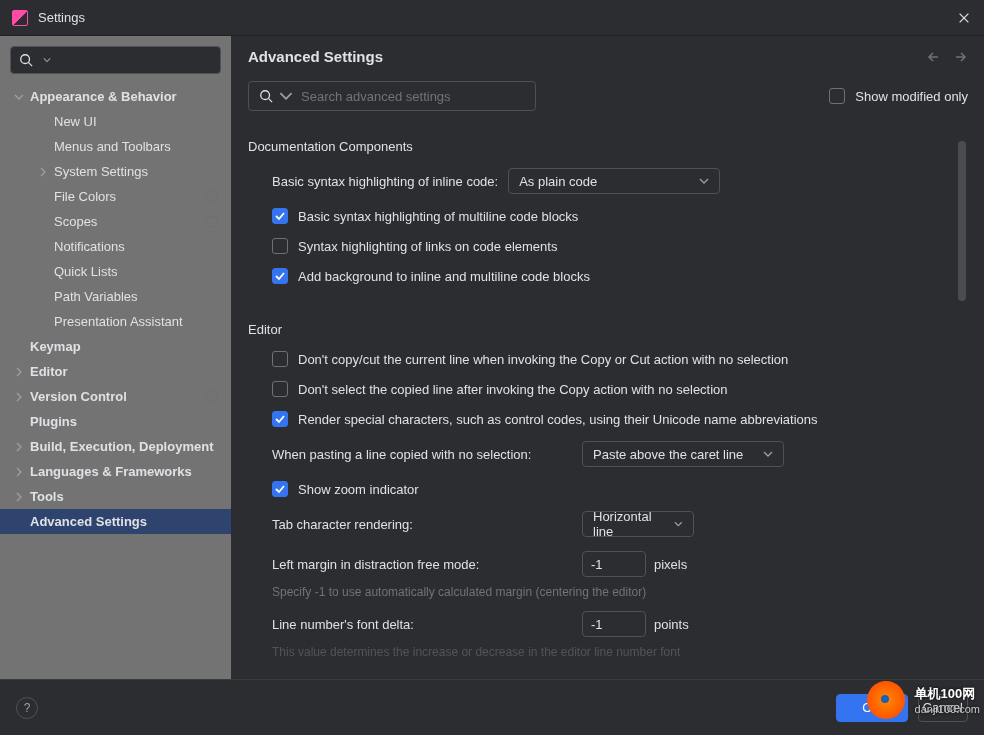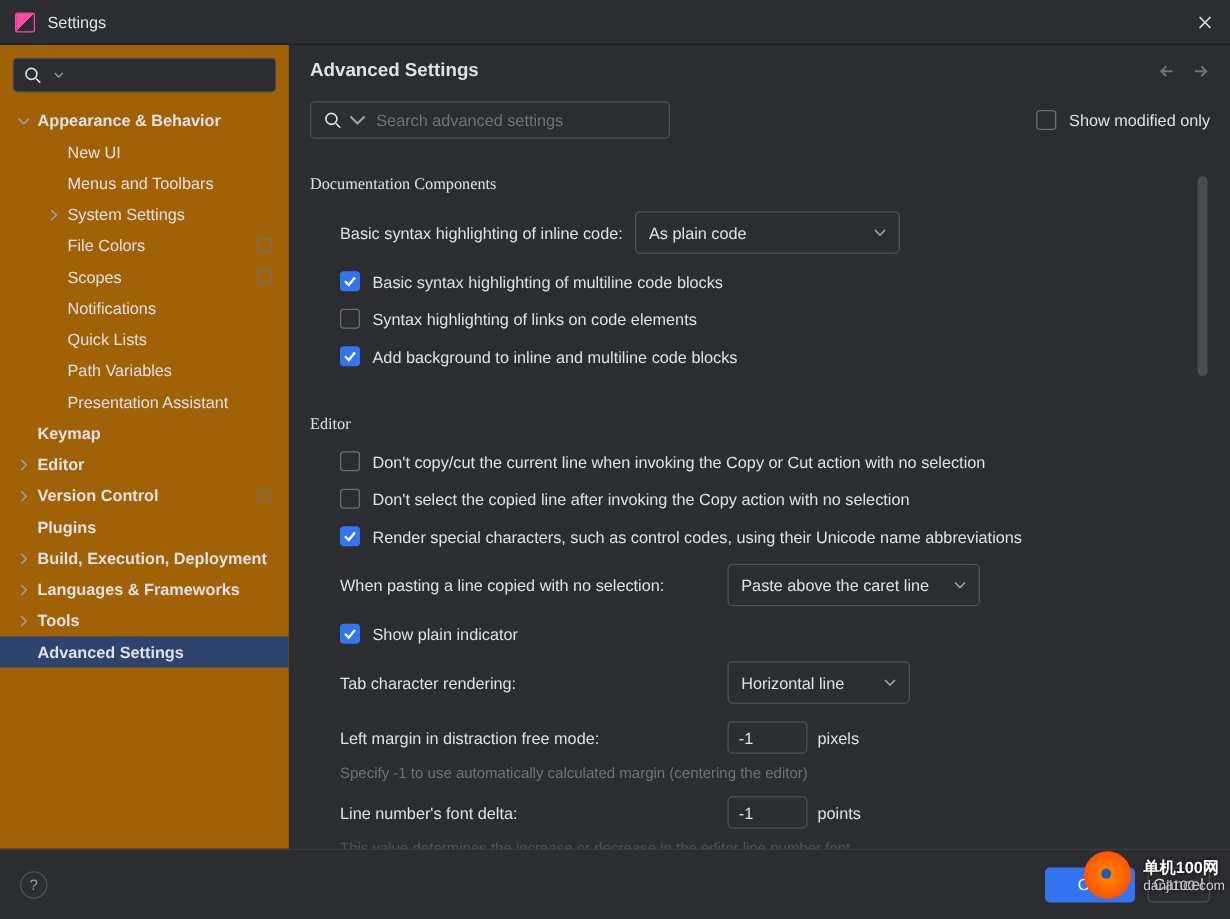--- a/index.html
+++ b/index.html
@@ -23,21 +23,21 @@
 .titlebar-title { font-size: 13px; color: #dfe1e5; }
 .titlebar-close {
   margin-left: auto; width: 16px; height: 16px;
   display: flex; align-items: center; justify-content: center;
   cursor: pointer; color: #dfe1e5;
 }
 .main {
   flex: 1; display: flex; min-height: 0;
 }
 .sidebar {
-  width: 232px; background: #a16207;
+  width: 232px; background: #737373;
   display: flex; flex-direction: column;
   border-right: 1px solid #2b2d30;
   padding-top: 10px;
 }
 .sidebar-search {
   margin: 0 10px 10px 10px; height: 28px;
   background: #2b2d30; border: 1px solid #4e5157; border-radius: 4px;
   display: flex; align-items: center; padding: 0 8px;
 }
 .sidebar-search svg { width: 14px; height: 14px; margin-right: 6px; }
@@ -87,34 +87,34 @@
 .cb {
   width: 16px; height: 16px; border: 1px solid #6e7076; border-radius: 3px;
   background: #2b2d30; flex-shrink: 0;
   display: flex; align-items: center; justify-content: center;
 }
 .cb.checked { background: #3574f0; border-color: #3574f0; }
 .cb.checked svg { width: 10px; height: 10px; }
 .scroll-area {
   flex: 1; overflow: hidden; position: relative;
 }
-.section-title { color: #dfe1e5; margin-bottom: 14px; margin-top: 4px; font-family: Liberation Serif, serif; }
+.section-title { color: #dfe1e5; margin-bottom: 14px; margin-top: 4px; }
 .setting-row {
   display: flex; align-items: center; margin-bottom: 14px;
   padding-left: 24px;
 }
 .setting-row .lbl { margin-right: 10px; }
 .select-box {
   height: 26px; background: #2b2d30; border: 1px solid #4e5157;
   border-radius: 4px; display: flex; align-items: center;
-  padding: 16px 10px; gap: 10px; cursor: pointer;
+  padding: 0 10px; gap: 10px; cursor: pointer;
 }
 .select-box.wide { width: 212px; justify-content: space-between; }
 .select-box.med { width: 202px; justify-content: space-between; }
-.select-box.sm { width: 146px; justify-content: space-between; }
+.select-box.sm { width: 112px; justify-content: space-between; }
 .select-box .caret { width: 10px; height: 6px; }
 .num-input {
   width: 64px; height: 26px; background: #2b2d30;
   border: 1px solid #4e5157; border-radius: 4px;
   color: #dfe1e5; padding: 0 8px; font-size: 13px;
 }
 .unit { margin-left: 8px; text-align: right; }
 .hint {
   color: #6f737a; font-size: 12px; padding-left: 24px;
   margin-top: -6px; margin-bottom: 12px;
@@ -394,21 +394,21 @@
               <path d="M1 1 L5 5 L9 1" stroke="#9da0a8" fill="none" stroke-width="1.3"></path>
             </svg>
         </div>
       </div>
       <div class="setting-row checkbox-row">
         <div class="cb checked">
             <svg viewBox="0 0 10 10">
               <polyline points="1,5 4,8 9,2" stroke="#fff" fill="none" stroke-width="1.8"></polyline>
             </svg>
           </div>
-        <span>Show plain indicator</span>
+        <span>Show zoom indicator</span>
       </div>
 
       <div class="setting-row">
         <span class="lbl" style="width:300px">Tab character rendering:</span>
         <div class="select-box sm">
           <span>Horizontal line</span>
           <svg class="caret" viewBox="0 0 10 6">
               <path d="M1 1 L5 5 L9 1" stroke="#9da0a8" fill="none" stroke-width="1.3"></path>
             </svg>
         </div>

